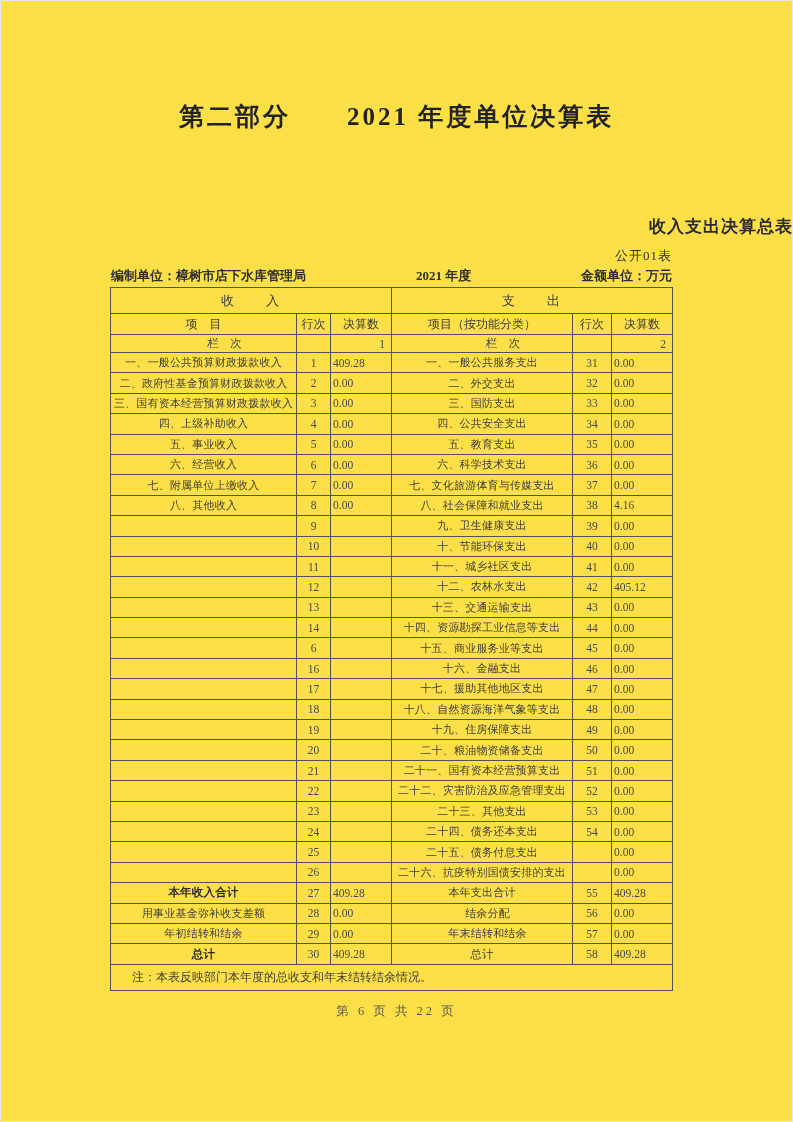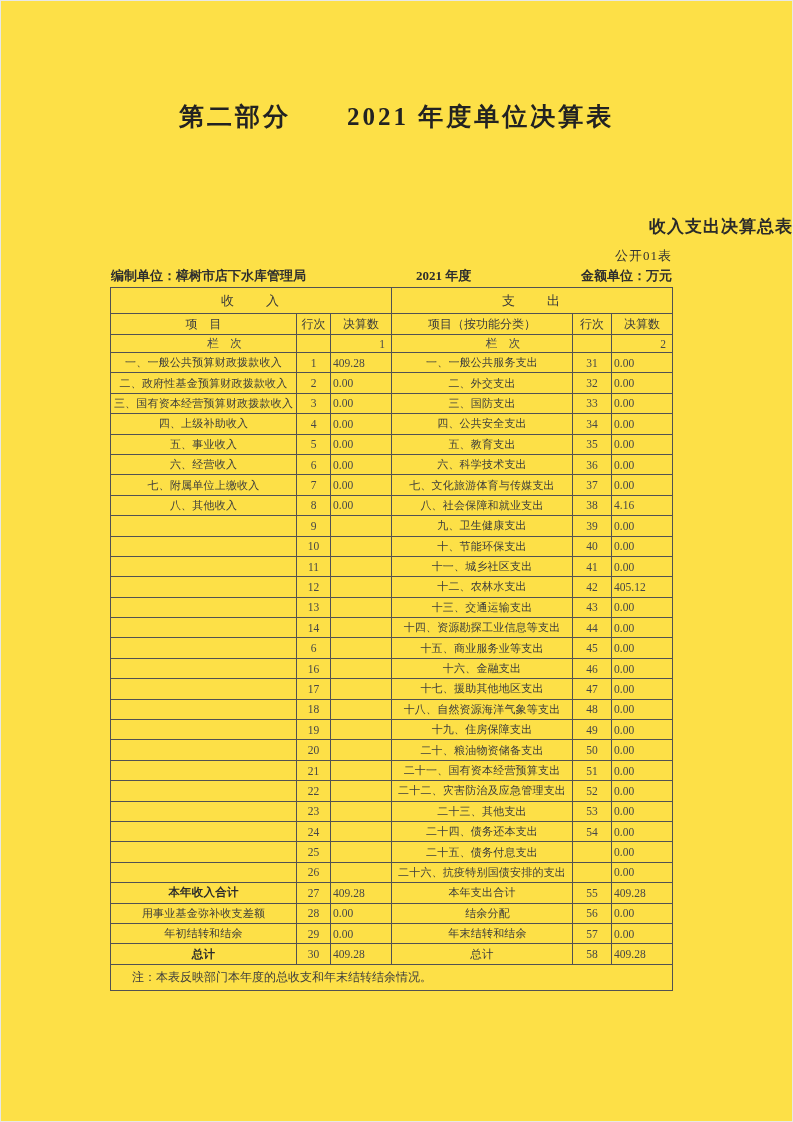--- a/index.html
+++ b/index.html
@@ -361,14 +361,15 @@
           <td class="vl">409.28</td>
         </tr>
       </tbody>
     <tfoot>
       <tr class="note-row">
         <td colspan="6">注：本表反映部门本年度的总收支和年末结转结余情况。</td>
       </tr>
     </tfoot>
   </table>
 
+  <div class="page-footer">第 6 页 共 22 页</div>
 
 </div>
 
 </body></html>

